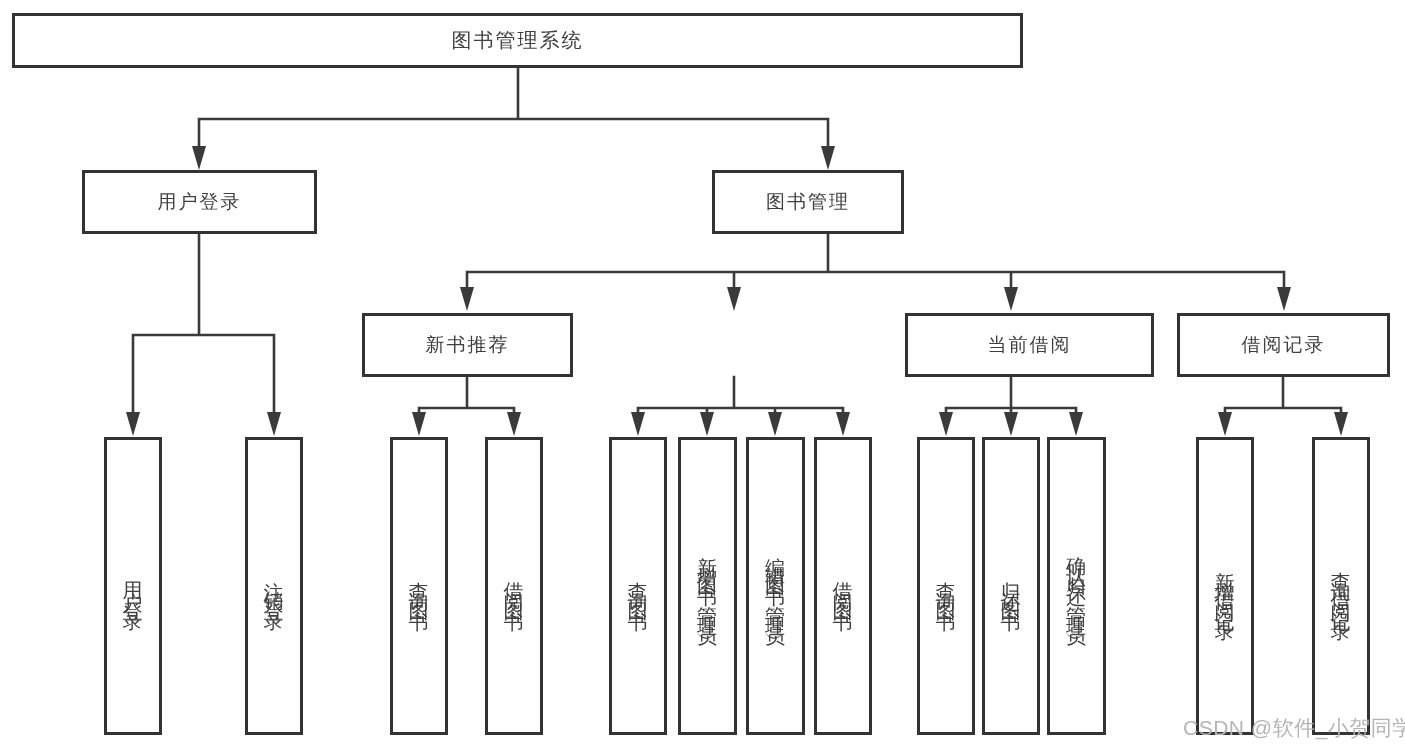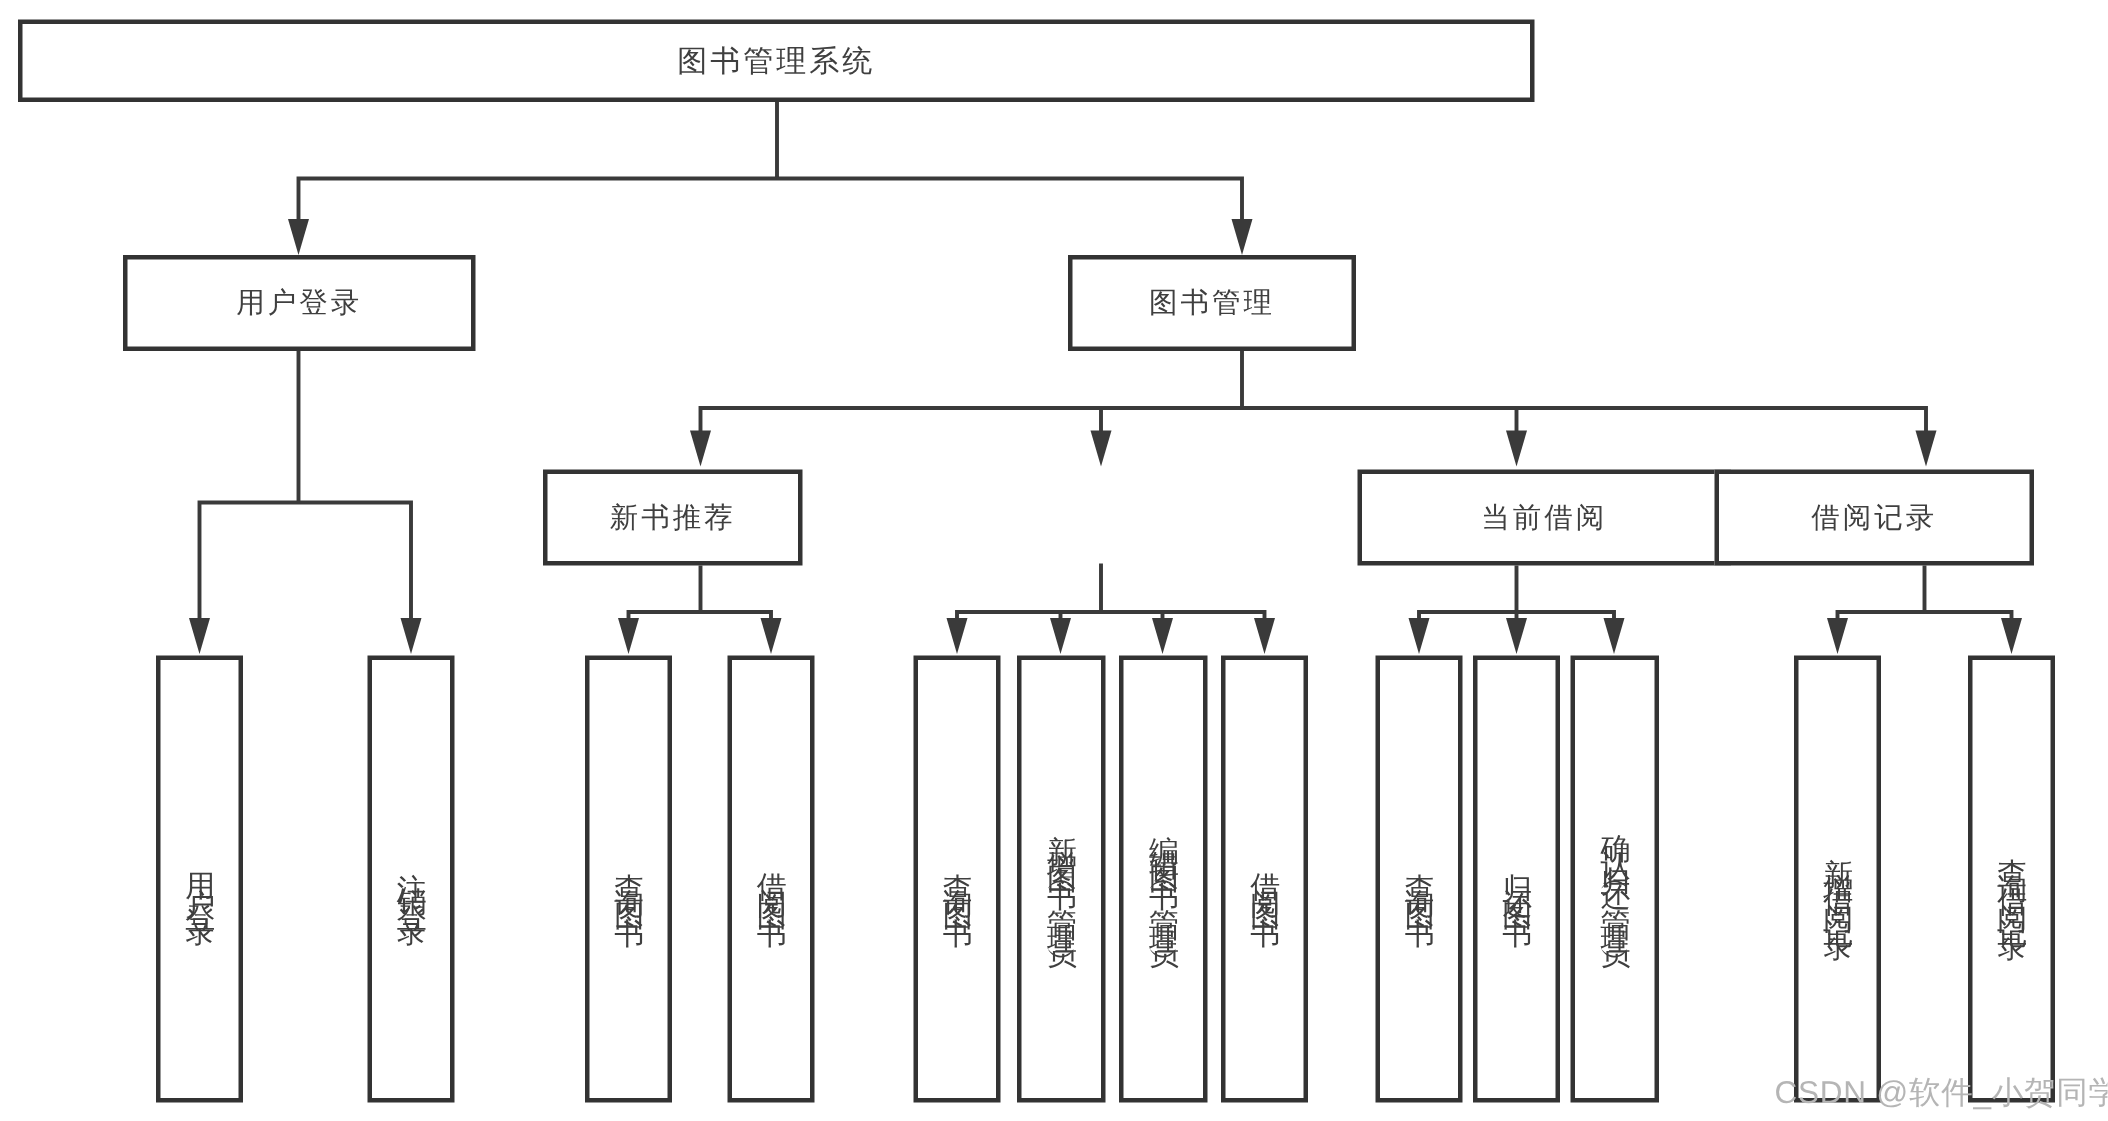--- a/index.html
+++ b/index.html
@@ -92,23 +92,23 @@
       <polygon points="1218,412 1232,412 1225,436"></polygon>
       <polygon points="1334,412 1348,412 1341,436"></polygon>
     </g>
   </svg>
 
   <div class="box root-box">图书管理系统</div>
 
   <div class="box hbox" style="left:82px; top:170px; width:235px;">用户登录</div>
   <div class="box hbox" style="left:712px; top:170px; width:192px;">图书管理</div>
 
-  <div class="box hbox" style="left:362px; top:313px; width:173px;">新书推荐</div>
+  <div class="box hbox" style="left:362px; top:313px; width:211px;">新书推荐</div>
   <div class="box hbox" style="left:905px; top:313px; width:249px;">当前借阅</div>
-  <div class="box hbox" style="left:1143px; top:313px; width:213px;">借阅记录</div>
+  <div class="box hbox" style="left:1177px; top:313px; width:213px;">借阅记录</div>
 
   <div class="box leaf" style="left:104px;">用户登录</div>
   <div class="box leaf" style="left:245px;">注销登录</div>
 
   <div class="box leaf" style="left:390px;">查询图书</div>
   <div class="box leaf" style="left:485px;">借阅图书</div>
 
   <div class="box leaf" style="left:609px;">查询图书</div>
   <div class="box leaf" style="left:678px; width:59px;">新增图书（管理员）</div>
   <div class="box leaf" style="left:746px; width:59px;">编辑图书（管理员）</div>

